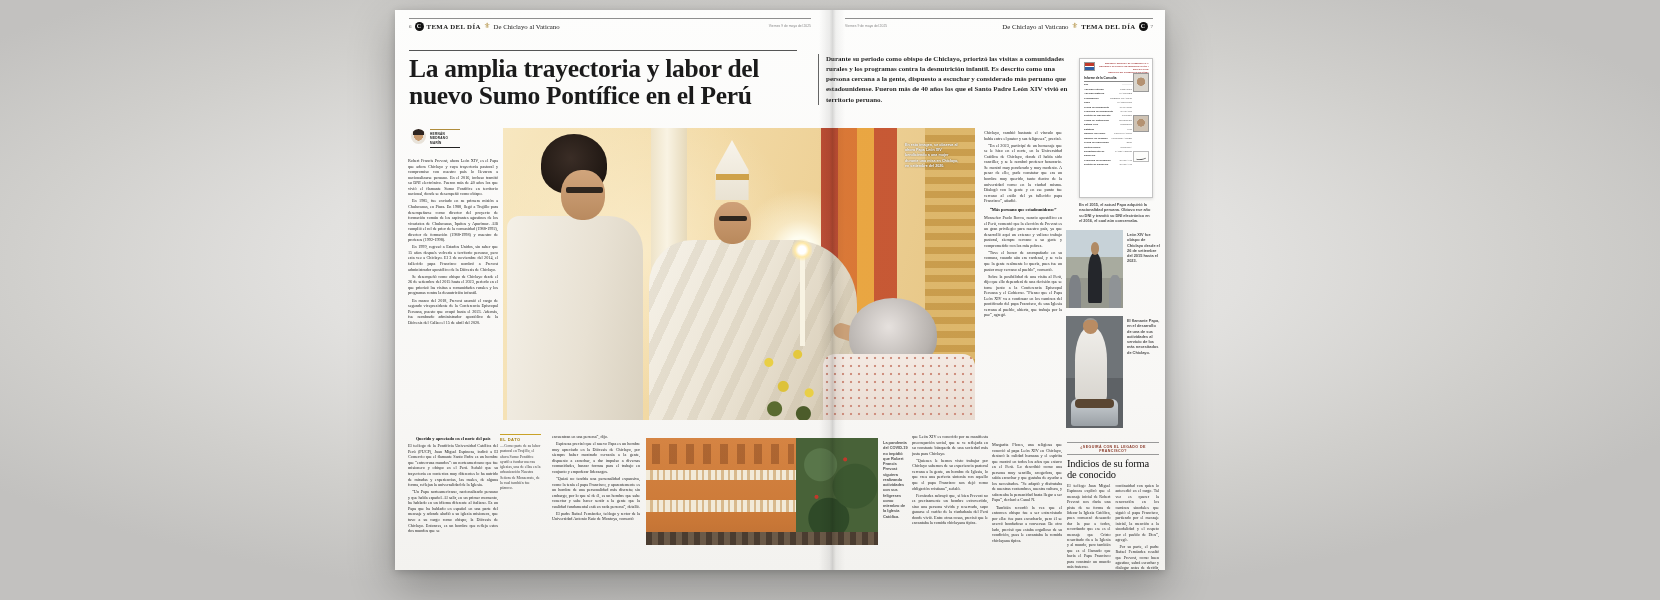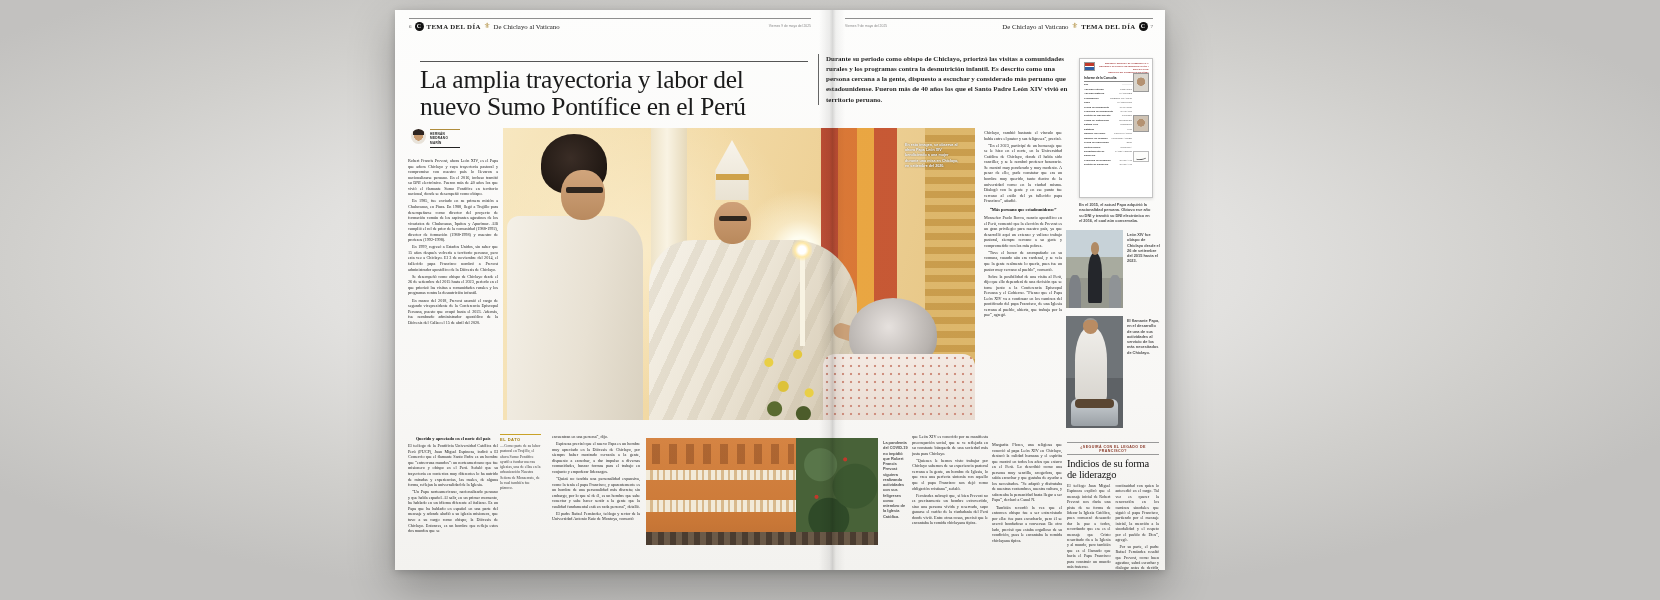--- a/index.html
+++ b/index.html
@@ -196,21 +196,21 @@
   <div class="masthead mh-right">
     <span class="mh-date">Viernes 9 de mayo del 2025</span>
     <span class="spacer"></span>
     <span class="subsection-name">De Chiclayo al Vaticano</span>
     <span class="fleur">⚜</span>
     <span class="section-name">TEMA DEL DÍA</span>
     <span class="brand-logo">C</span>
     <span class="pagenum">7</span>
   </div>
 
-  <h1 class="headline" style="margin:11px;font-weight:normal;">La amplia trayectoria y labor del nuevo Sumo Pontífice en el Perú</h1>
+  <h1 class="headline" style="margin:0;font-weight:bold;">La amplia trayectoria y labor del nuevo Sumo Pontífice en el Perú</h1>
   <div class="lead">Durante su periodo como obispo de Chiclayo, priorizó las visitas a comunidades rurales y los programas contra la desnutrición infantil. Es descrito como una persona cercana a la gente, dispuesto a escuchar y considerado más peruano que estadounidense. Fueron más de 40 años los que el Santo Padre León XIV vivió en territorio peruano.</div>
 
   <div class="byline">
     <span class="avatar"></span>
     <span class="byline-name">HERNÁN MEDRANO MARÍN</span>
   </div>
 
   <div class="col" style="left:13px;top:148px;width:90px;height:412px;">
 
   <p>Robert Francis Prevost, ahora León XIV, es el Papa que adora Chiclayo y cuya trayectoria pastoral y compromiso con nuestro país lo llevaron a nacionalizarse peruano. En el 2016, incluso tramitó su DNI electrónico. Fueron más de 40 años los que vivió el flamante Sumo Pontífice en territorio nacional, donde se desempeñó como obispo.</p>
@@ -418,21 +418,21 @@
   <div class="photo photo-4">
     <div class="p4-person"></div>
     <div class="p4-head"></div>
     <div class="p4-pot"></div>
     <div class="p4-food"></div>
   </div>
   <div class="cap" style="left:732px;top:308px;width:33px;">El flamante Papa, en el desarrollo de una de sus actividades al servicio de los más necesitados de Chiclayo.</div>
 
   <div class="anlys">
     <div class="kicker">¿SEGUIRÁ CON EL LEGADO DE FRANCISCO?</div>
-    <h2 class="anlys-title" style="font-weight:normal;">Indicios de su forma de liderazgo</h2>
+    <h2 class="anlys-title" style="font-weight:normal;">Indicios de su forma de conocido</h2>
     <div class="anlys-body">
 
     <p>El teólogo Juan Miguel Espinoza explicó que el mensaje inicial de Robert Prevost nos daría una pista de su forma de liderar la Iglesia Católica, pues comenzó deseando dar la paz a todos, recordando que ese es el mensaje que Cristo resucitado da a la Iglesia y al mundo, pero también que es el llamado que hacía el Papa Francisco para construir un mundo más fraterno.</p>
         <p>“Entonces, ahí hay un primer signo de continuidad con quien lo antecedió en el cargo. Tal vez es querer la renovación en los caminos sinodales que siguió el papa Francisco, partiendo por el mensaje inicial, la mención a la sinodalidad y el respeto por el pueblo de Dios”, agregó.</p>
         <p>Por su parte, el padre Rafael Fernández resaltó que Prevost, como buen agustino, sabrá escuchar y dialogar antes de decidir, un estilo que marcaría su pontificado.</p>
       </div>
   </div>
 
   <div class="fold"></div>
 </div>

